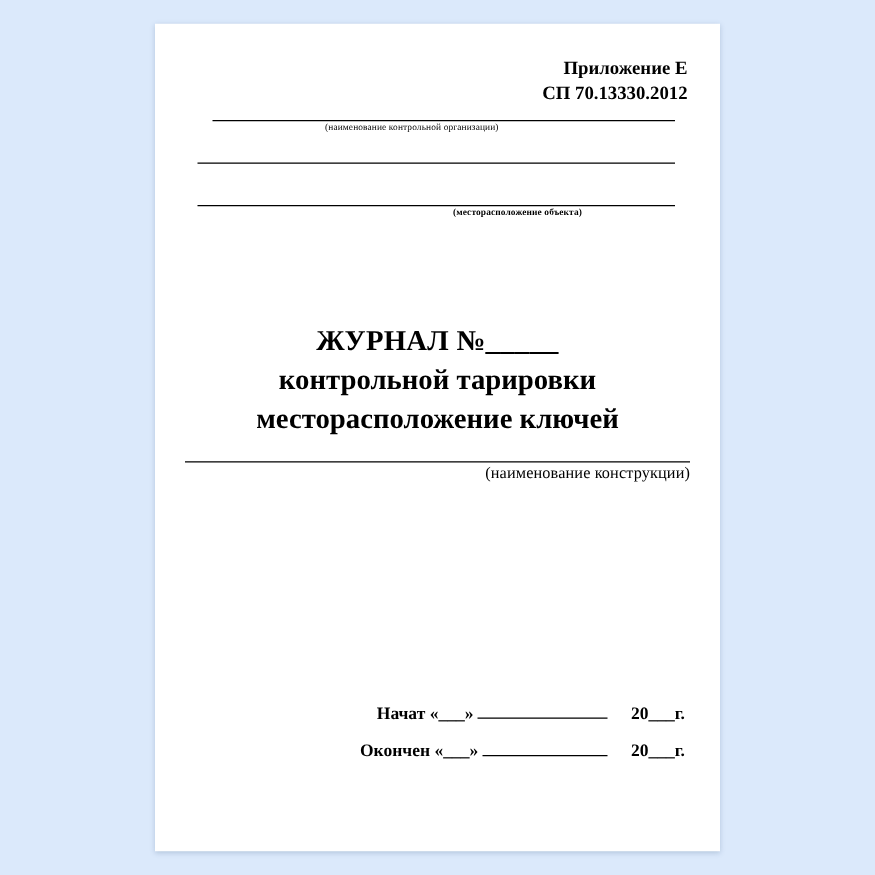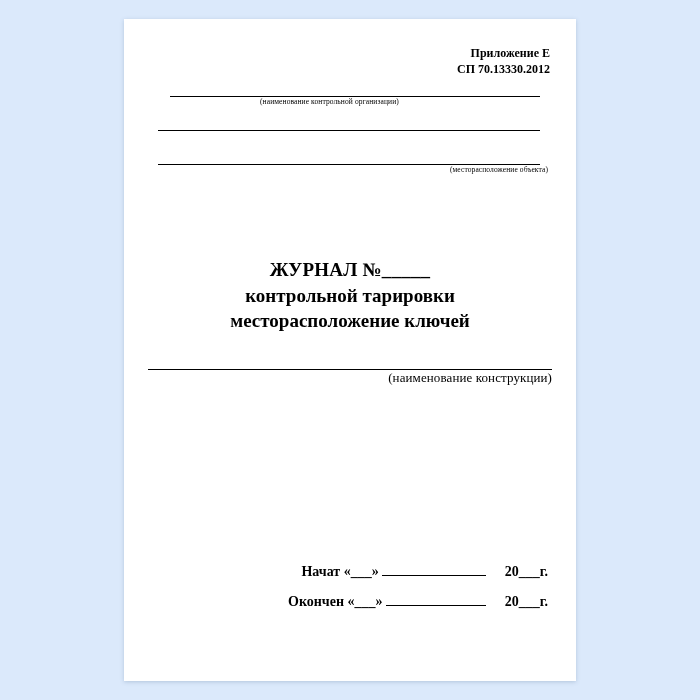--- a/index.html
+++ b/index.html
@@ -32,21 +32,21 @@
     box-sizing: border-box;
     padding: 0;
   }
 
   
   .doc-header {
     position: absolute;
     right: 26px;
     top: 26px;
     text-align: right;
-    font-size: 12px;
+    font-size: 15px;
     line-height: 1.35;
     color: #000;
     font-weight: bold;
     font-family: "Liberation Serif", serif;
   }
 
   
   .fill-block {
     position: absolute;
     left: 28px;
@@ -68,31 +68,31 @@
   .org-block { top: 66px; }
   .obj-block { top: 100px; }
   .loc-block { top: 134px; }
 
   .org-block .fill-line { margin-left: 18px; width: 370px; }
   .obj-block .fill-line { margin-left: 6px; width: 382px; }
   .loc-block .fill-line { margin-left: 6px; width: 382px; }
 
   .org-block .fill-caption { text-align: left; padding-left: 108px; }
   .obj-block .fill-caption { text-align: left; padding-left: 118px; }
-  .loc-block .fill-caption { text-align: right; padding-left: 128px; }
+  .loc-block .fill-caption { text-align: center; padding-left: 128px; font-weight: bold; }
 
   
   .doc-title {
     position: absolute;
     left: 0;
     right: 0;
     top: 238px;
     text-align: center;
     font-weight: bold;
-    font-size: 19px;
+    font-size: 23px;
     line-height: 1.35;
     color: #000;
   }
   .doc-title .line1 { letter-spacing: 0.2px; }
 
   
   .constr-block {
     position: absolute;
     left: 24px;
     top: 340px;

